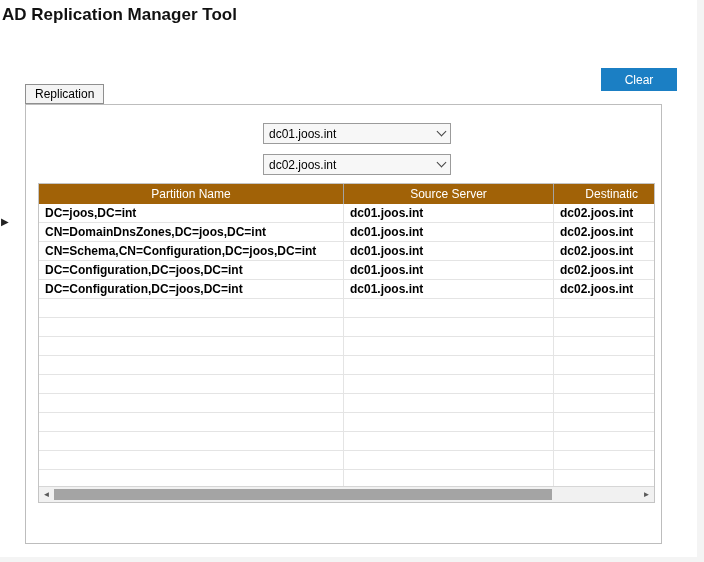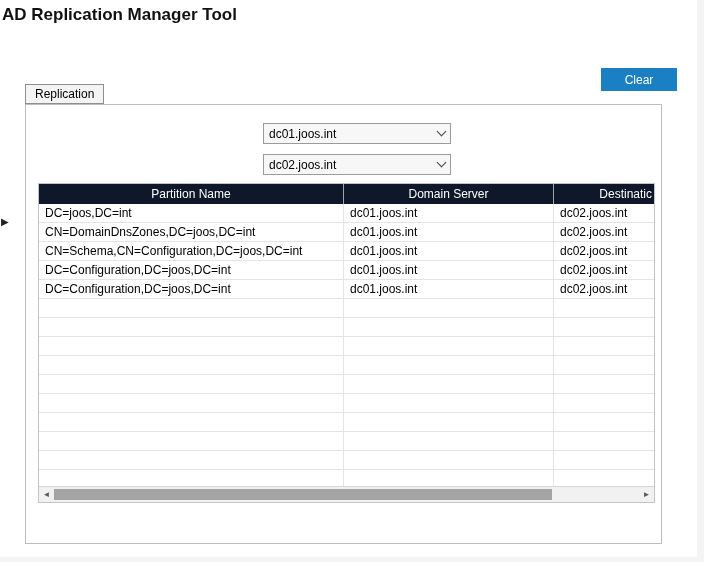--- a/index.html
+++ b/index.html
@@ -71,29 +71,29 @@
     border-right:1.5px solid #444; border-bottom:1.5px solid #444;
     transform:rotate(45deg);
   }
 
   .grid {
     position:absolute; left:38px; top:183px; width:617px; height:320px;
     border:1px solid #c4c4c4; background:#fff; z-index:2;
     display:flex; flex-direction:column;
   }
   .grid-header {
-    display:flex; height:20px; background:#0f172a; color:#fff; flex:0 0 20px;
+    display:flex; height:20px; background:#a16207; color:#fff; flex:0 0 20px;
   }
   .grid-header-cell {
     display:flex; align-items:center; justify-content:center;
     border-right:1px solid #a3a3a3; overflow:hidden; white-space:nowrap;
   }
-  .grid-header-cell.col-2 { justify-content:flex-end; padding-right:2px; border-right:none; }
+  .grid-header-cell.col-2 { justify-content:flex-end; padding-right:16px; border-right:none; }
   .grid-body { flex:1; overflow:hidden; }
-  .grid-row { display:flex; height:19px; border-bottom:1px solid #e4e4e4; }
+  .grid-row { display:flex; height:19px; border-bottom:1px solid #e4e4e4;font-weight:bold; }
   .grid-cell {
     border-right:1px solid #e4e4e4; padding-left:6px;
     line-height:18px; white-space:nowrap; overflow:hidden;
   }
   .col-0 { width:305px; flex:0 0 305px; }
   .col-1 { width:210px; flex:0 0 210px; }
   .col-2 { width:100px; flex:1; border-right:none; }
 
   .hscroll {
     flex:0 0 15px; background:#f1f1f1; border-top:1px solid #d6d6d6;
@@ -143,21 +143,21 @@
     <span class="combo-arrow">
         <span class="chevron"></span>
       </span>
   </div>
 
   <button class="btn btn-replicate">Replicate</button>
 
   <div class="grid">
     <div class="grid-header">
       <div class="grid-header-cell col-0">Partition Name</div>
-      <div class="grid-header-cell col-1">Domain Server</div>
+      <div class="grid-header-cell col-1">Source Server</div>
       <div class="grid-header-cell col-2">Destinatic</div>
     </div>
     <div class="grid-body">
         <div class="grid-row">
           <div class="grid-cell col-0">DC=joos,DC=int</div>
           <div class="grid-cell col-1">dc01.joos.int</div>
           <div class="grid-cell col-2">dc02.joos.int</div>
         </div>
         <div class="grid-row">
           <div class="grid-cell col-0">CN=DomainDnsZones,DC=joos,DC=int</div>

